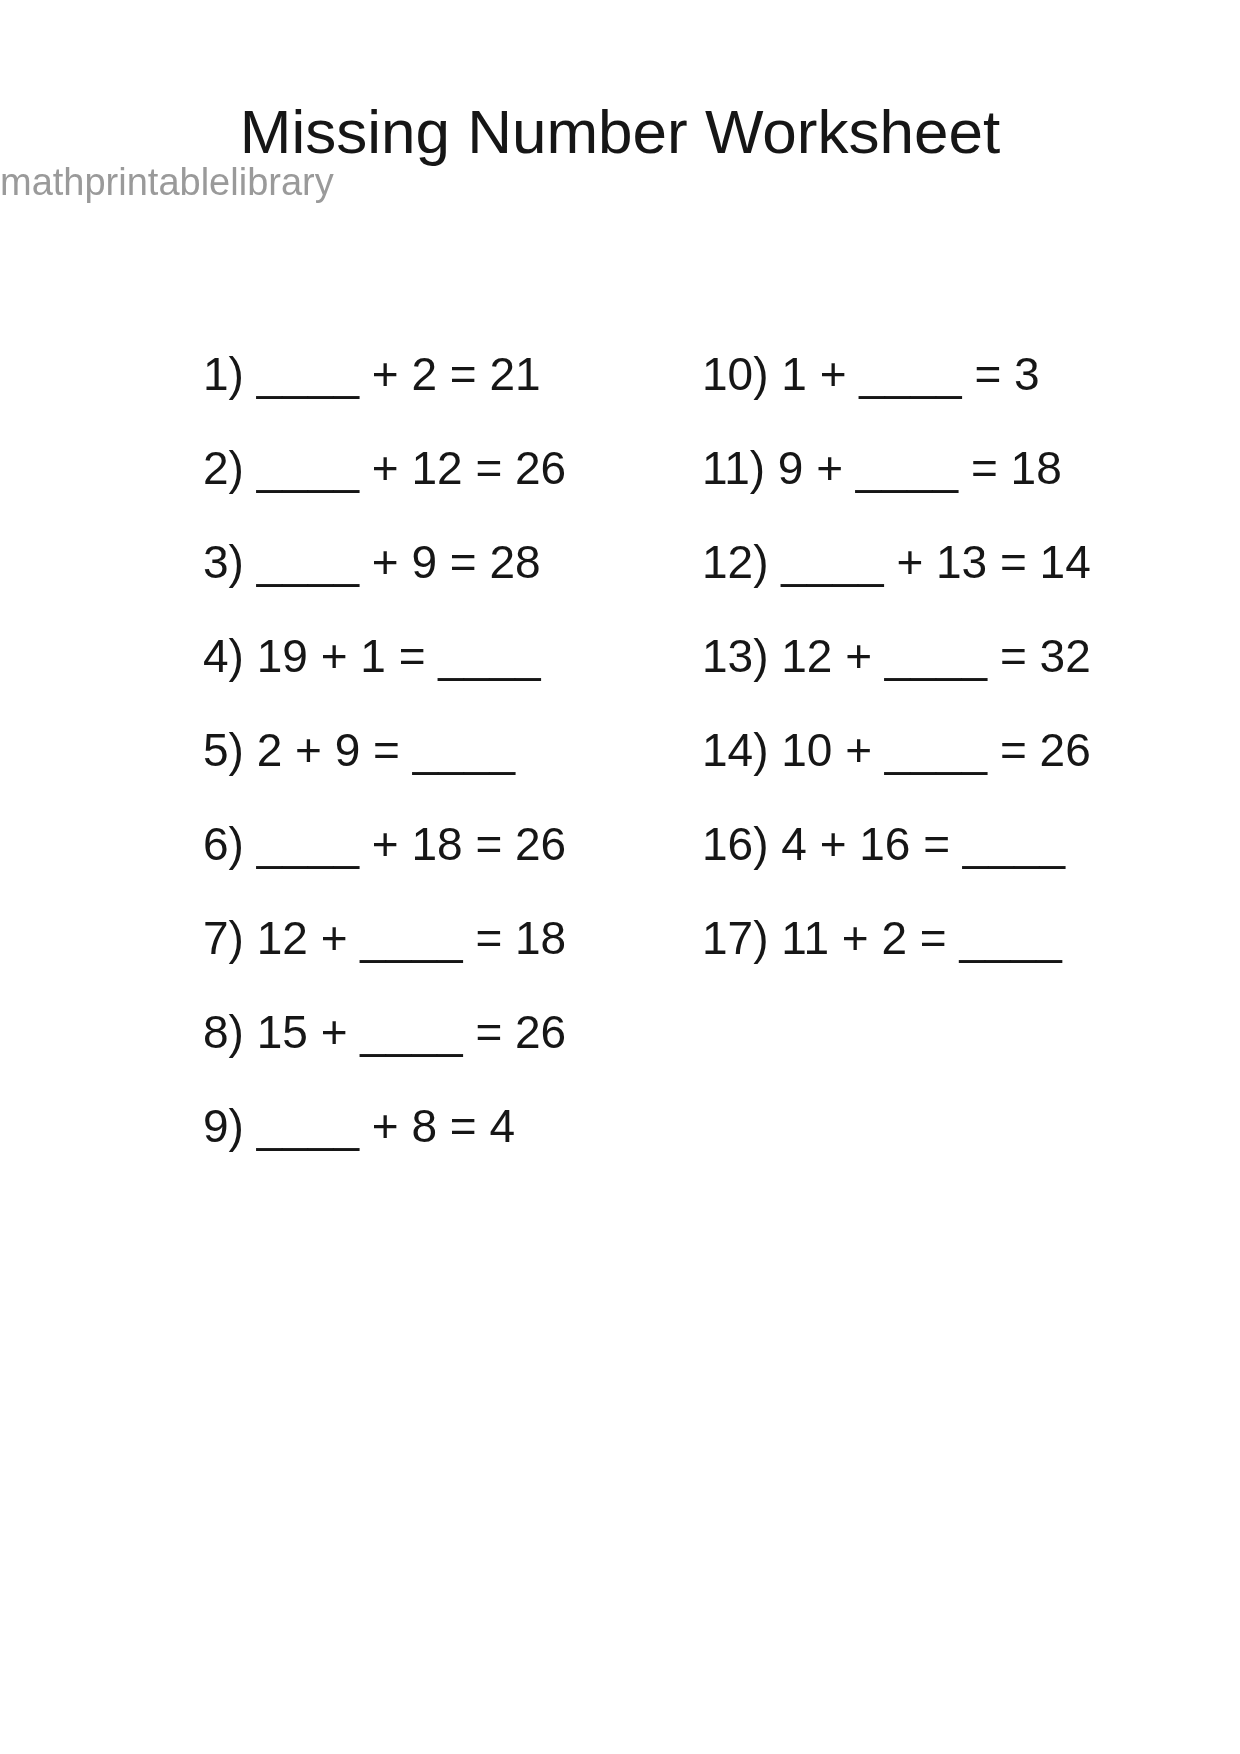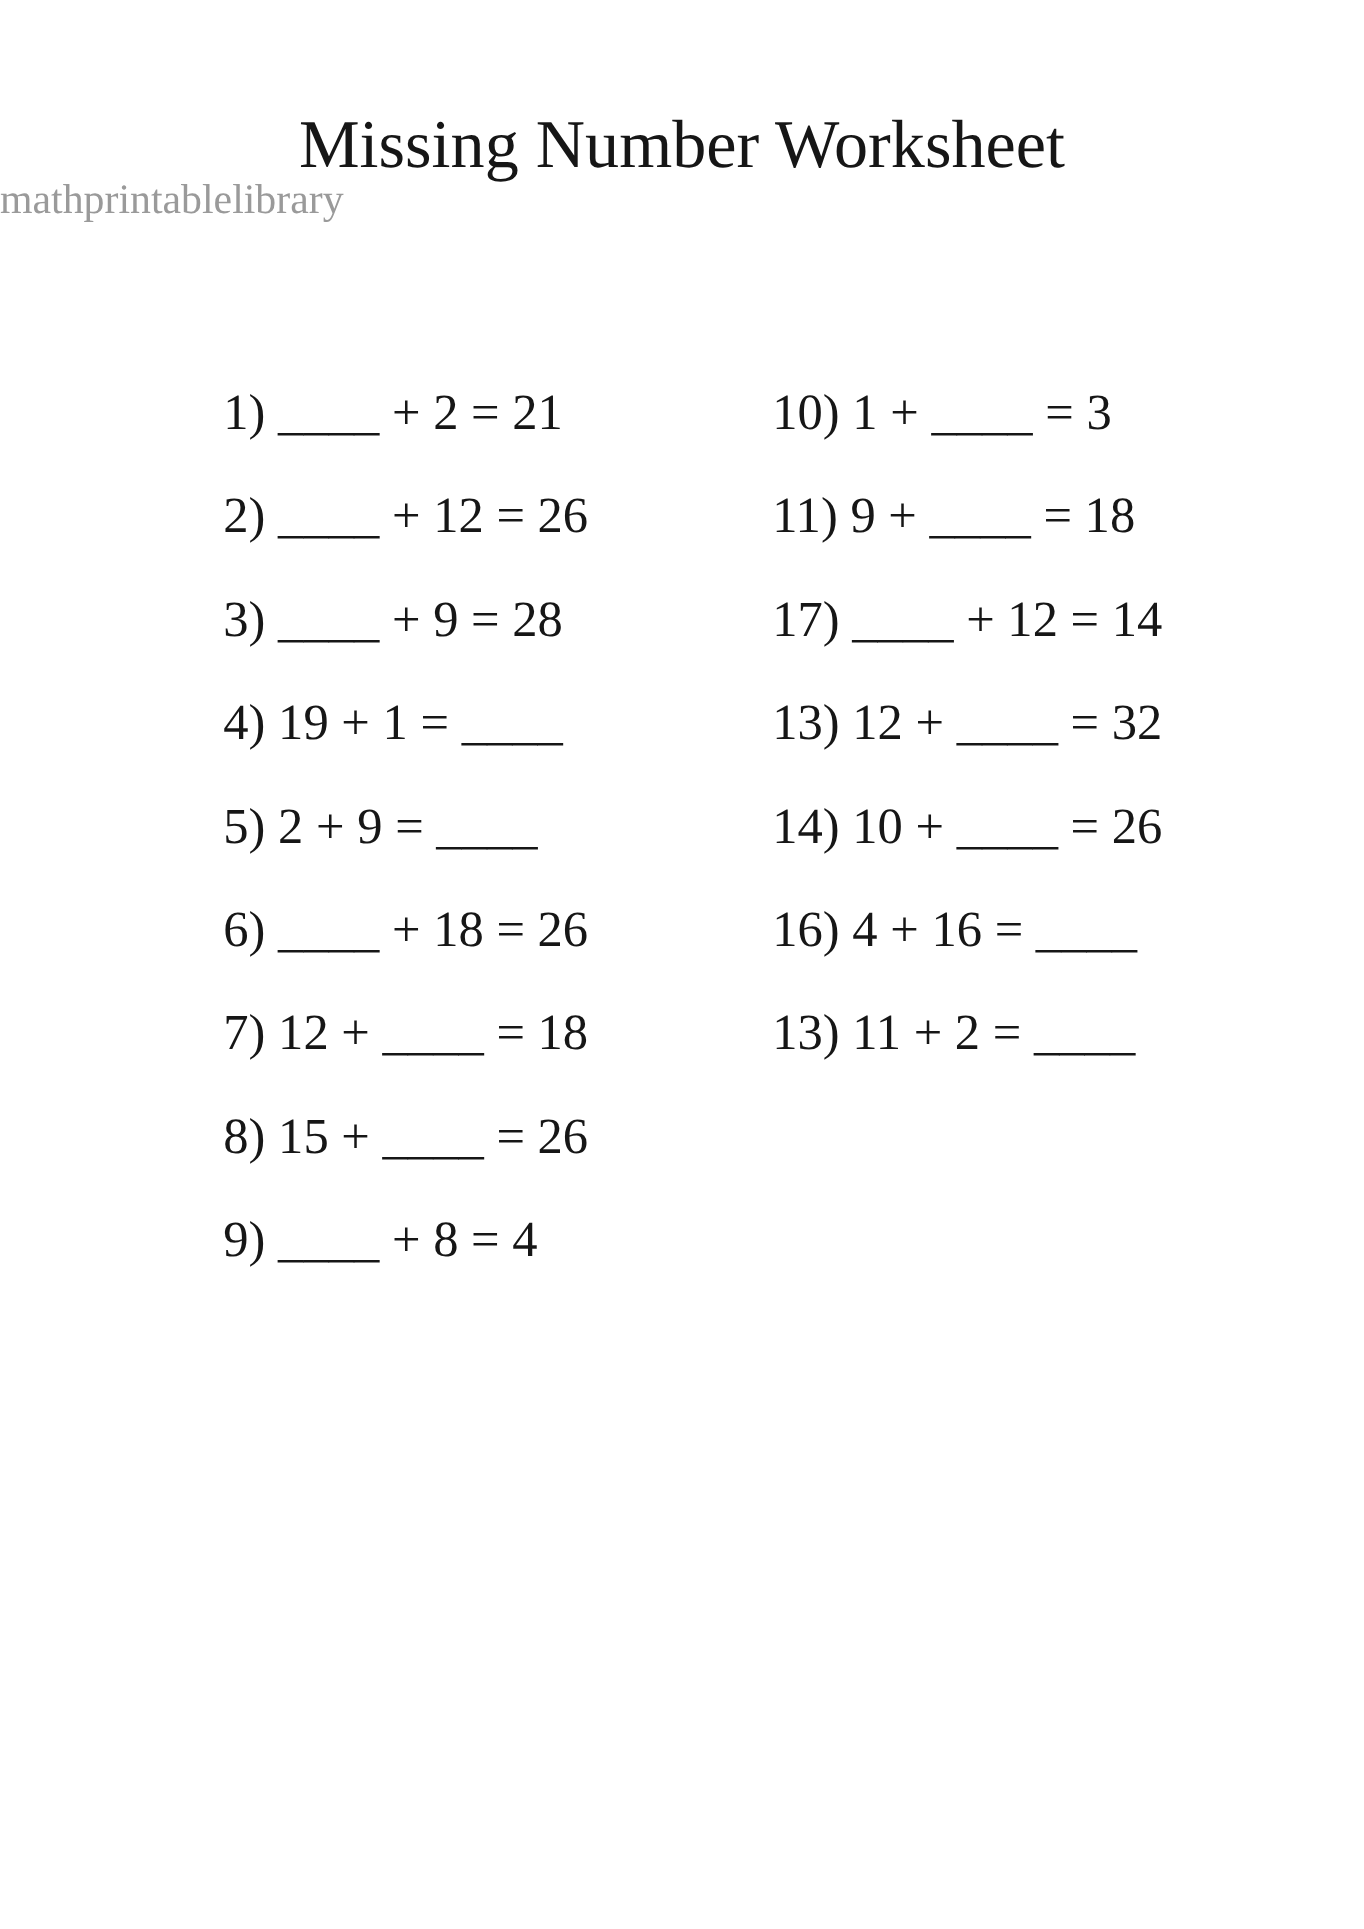--- a/index.html
+++ b/index.html
@@ -4,21 +4,21 @@
 <style>
   html, body {
     margin: 0;
     padding: 0;
   }
   .page {
     position: relative;
     width: 1240px;
     height: 1754px;
     background: var(--background, #ffffff);
-    font-family: Liberation Serif, serif;
+    font-family: Liberation Sans, sans-serif;
     overflow: hidden;
   }
   .title {
     position: absolute;
     top: 98px;
     left: 0;
     width: 100%;
     margin: 0;
     text-align: center;
     font-size: 62px;
@@ -71,20 +71,20 @@
     <div class="problem">5) 2 + 9 = ____</div>
     <div class="problem">6) ____ + 18 = 26</div>
     <div class="problem">7) 12 + ____ = 18</div>
     <div class="problem">8) 15 + ____ = 26</div>
     <div class="problem">9) ____ + 8 = 4</div>
   </div>
 
   <div class="col col-right">
     <div class="problem">10) 1 + ____ = 3</div>
     <div class="problem">11) 9 + ____ = 18</div>
-    <div class="problem">17) ____ + 12 = 14</div>
+    <div class="problem">12) ____ + 13 = 14</div>
     <div class="problem">13) 12 + ____ = 32</div>
     <div class="problem">14) 10 + ____ = 26</div>
     <div class="problem">16) 4 + 16 = ____</div>
-    <div class="problem">13) 11 + 2 = ____</div>
+    <div class="problem">17) 11 + 2 = ____</div>
   </div>
 
 </div>
 
 </body></html>

